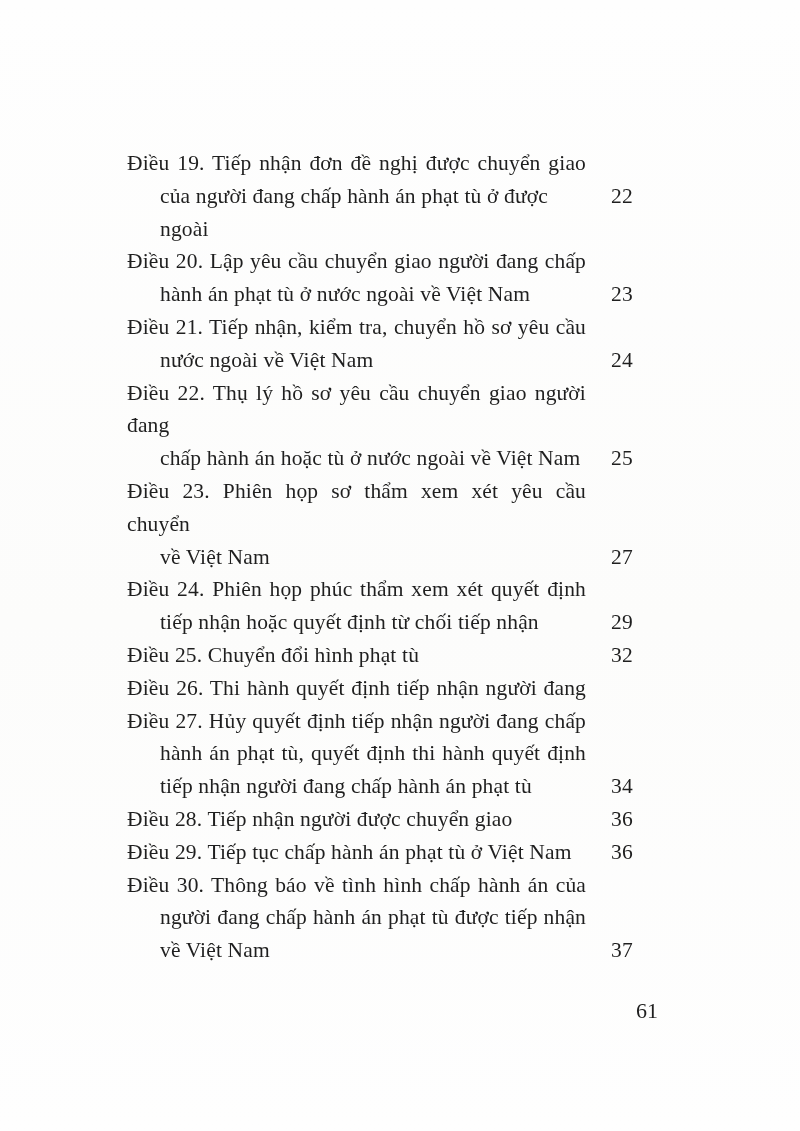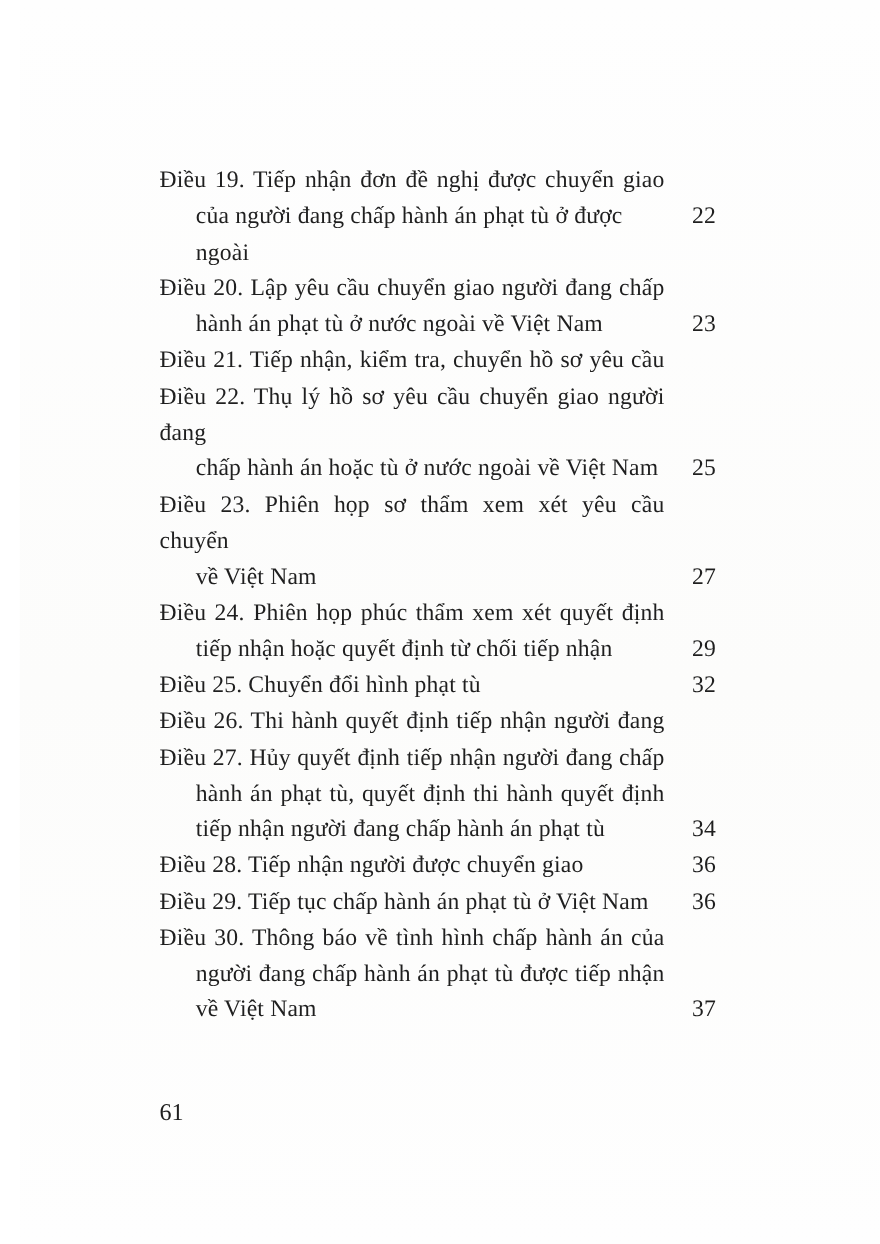--- a/index.html
+++ b/index.html
@@ -12,21 +12,20 @@
     background: #ffffff;
     font-family: "Liberation Serif", "DejaVu Serif", serif;
     color: #1f1f1f;
     position: relative;
     overflow: hidden;
   }
   .scan-page {
     position: absolute;
     inset: 0;
     background: linear-gradient(180deg, #fefefe 0%, #fcfcfb 55%, #fefefe 100%);
-    margin-left: 18px;
   }
   .toc {
     position: absolute;
     left: 127px;
     top: 147px;
     width: 531px;
     font-size: 21.5px;
     line-height: 32.8px;
     letter-spacing: 0.15px;
   }
@@ -48,20 +47,21 @@
   }
   .line .num {
     flex: 0 0 72px;
     text-align: center;
   }
   .footer-num {
     position: absolute;
     left: 127px;
     top: 995px;
     width: 531px;
+    text-align: right;
     font-size: 22px;
     line-height: 32px;
     color: #1f1f1f;
   }
 </style>
 </head>
 <body>
 
 <div class="scan-page">
   <div class="toc">
@@ -82,20 +82,24 @@
         </div>
         <div class="line indent">
           <span class="text">hành án phạt tù ở nước ngoài về Việt Nam</span>
           <span class="num">23</span>
         </div>
       </div>
       <div class="entry">
         <div class="line just">
           <span class="text">Điều 21. Tiếp nhận, kiểm tra, chuyển hồ sơ yêu cầu</span>
           <span class="num"></span>
+        </div>
+        <div class="line indent">
+          <span class="text">nước ngoài về Việt Nam</span>
+          <span class="num">24</span>
         </div>
       </div>
       <div class="entry">
         <div class="line just">
           <span class="text">Điều 22. Thụ lý hồ sơ yêu cầu chuyển giao người đang</span>
           <span class="num"></span>
         </div>
         <div class="line indent">
           <span class="text">chấp hành án hoặc tù ở nước ngoài về Việt Nam</span>
           <span class="num">25</span>

